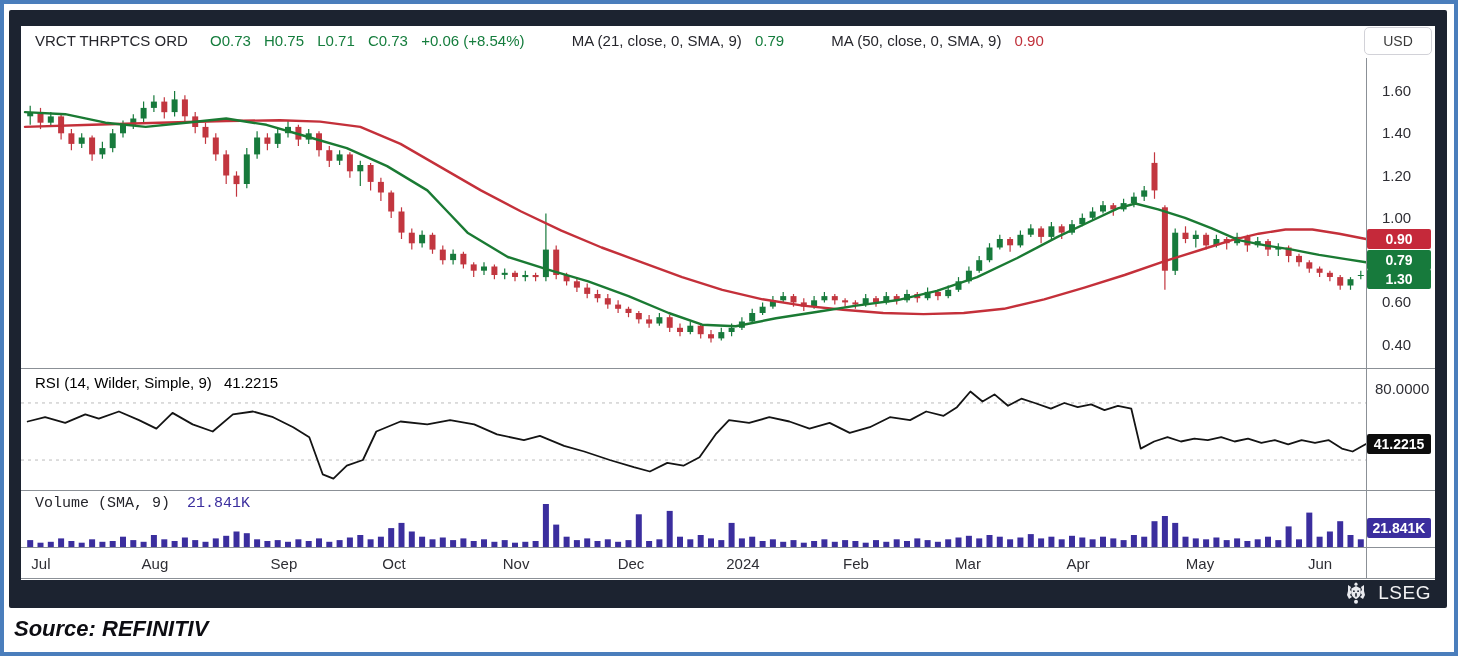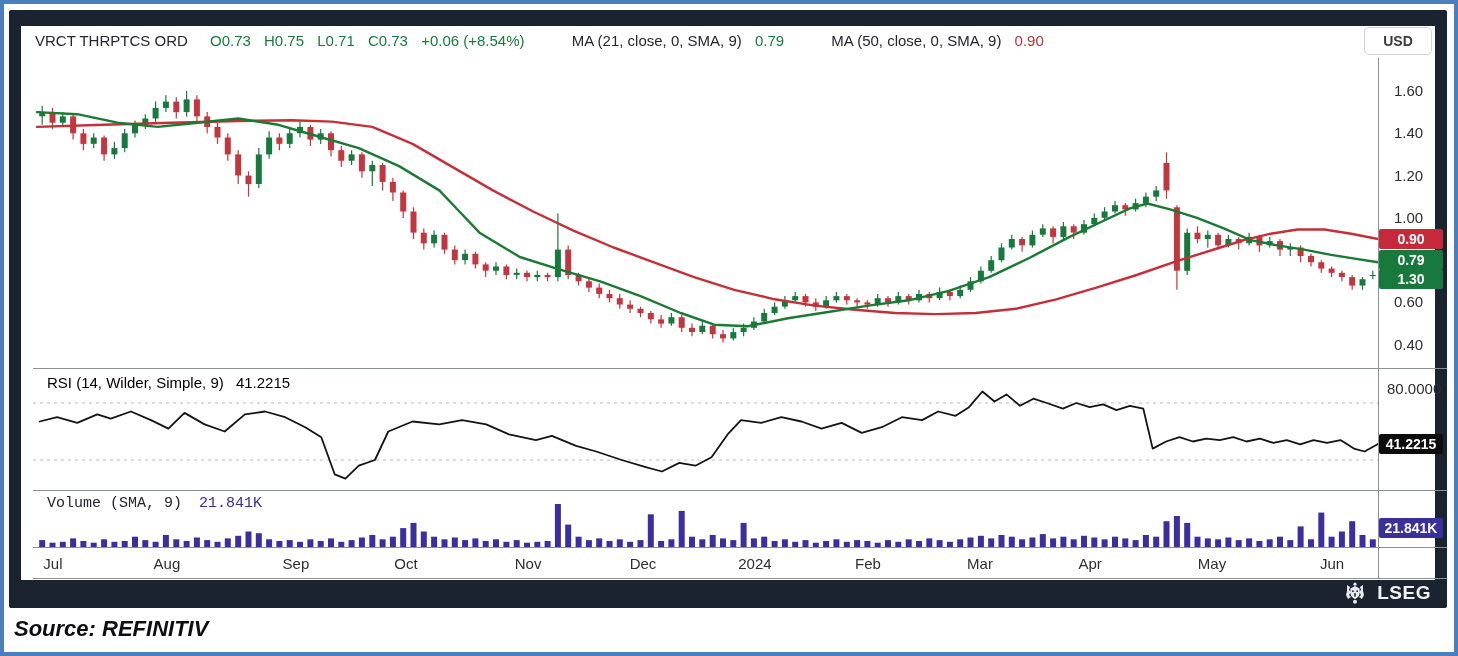--- a/index.html
+++ b/index.html
@@ -7,30 +7,30 @@
   .outer{position:relative;width:1458px;height:656px;box-sizing:border-box;border:4px solid #4a7ebc;background:#ffffff;overflow:hidden;}
   .panel{position:absolute;left:5px;top:6px;width:1438px;height:598px;background:#1c2330;border-radius:2px;}
   .surface{position:absolute;left:12px;top:16px;width:1414px;height:554px;background:#ffffff;}
   .hdr{position:absolute;left:14px;top:6px;right:80px;height:24px;font-size:15px;color:#26262c;white-space:nowrap;}
   .hdr span{margin-right:9px;}
   .grn{color:#157d3d;}
   .red-t{color:#c0303a;}
   .indigo-t{color:#3b2e9e;}
   .blk-t{color:#000000;}
   .ma-gap{margin-left:34px;}
-  .usd{position:absolute;right:3px;top:1px;width:66px;height:26px;line-height:26px;text-align:center;font-size:14px;color:#3a3a3a;background:#fff;border:1px solid #d2d2d8;border-radius:5px;cursor:pointer;font-weight:bold;}
-  .chart-area{position:absolute;left:12px;top:32px;width:1414px;height:522px;}
+  .usd{position:absolute;right:3px;top:1px;width:66px;height:26px;line-height:26px;text-align:center;font-size:14px;color:#3a3a3a;background:#fff;border:1px solid #d2d2d8;border-radius:5px;cursor:pointer;}
+  .chart-area{position:absolute;left:0;top:32px;width:1414px;height:522px;}
   .pane-label{position:absolute;left:14px;font-size:15px;color:#26262c;white-space:nowrap;z-index:3;}
   .pane-label span{margin-right:8px;}
   .badge{position:absolute;left:1346px;width:64px;height:20px;line-height:20px;text-align:center;font-size:14px;font-weight:700;color:#ffffff;border-radius:2px;z-index:4;}
   .b-red{background:#c5293a;}
   .b-grn{background:#177a3c;}
   .b-blk{background:#0d0d0d;}
   .b-ind{background:#3b2e9e;}
-  .brand{position:absolute;right:16px;bottom:2px;height:26px;display:flex;align-items:center;gap:8px;color:#f2f2f4;font-size:19px;font-weight:700;letter-spacing:.5px;}
+  .brand{position:absolute;right:16px;bottom:2px;height:26px;display:flex;align-items:center;gap:8px;color:#f2f2f4;font-size:19px;font-weight:400;letter-spacing:.5px;}
   .source{position:absolute;left:10px;top:612px;font-size:22px;font-weight:700;font-style:italic;color:#0d0d12;}
   svg text{font-family:"Liberation Sans","DejaVu Sans",sans-serif;}
 </style>
 </head>
 <body>
 
 <div class="outer">
   <div class="panel">
     <div class="surface">
 

